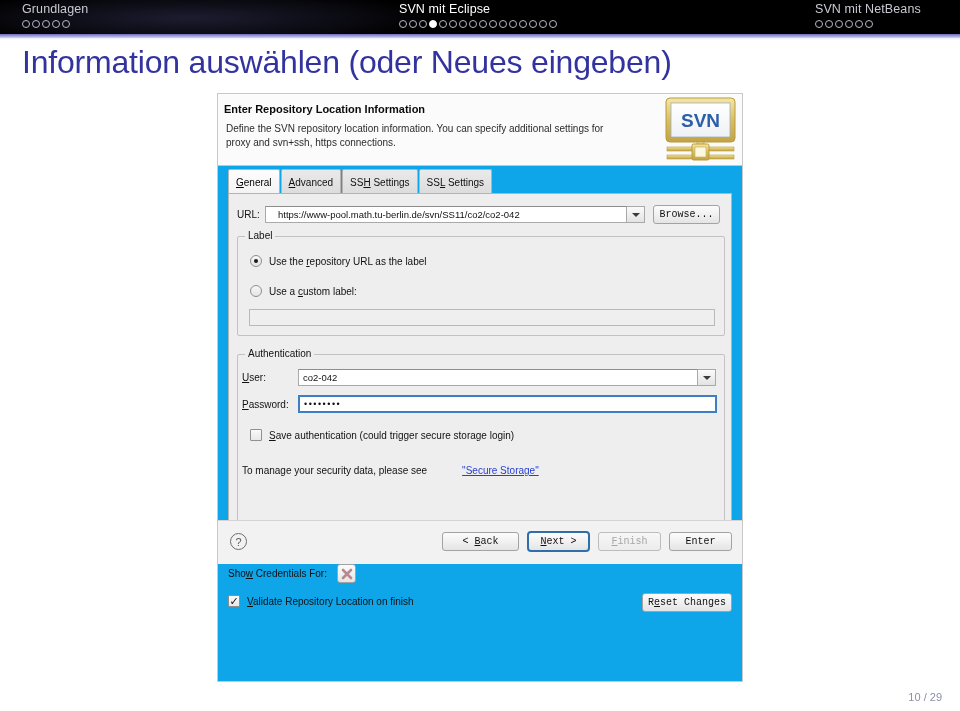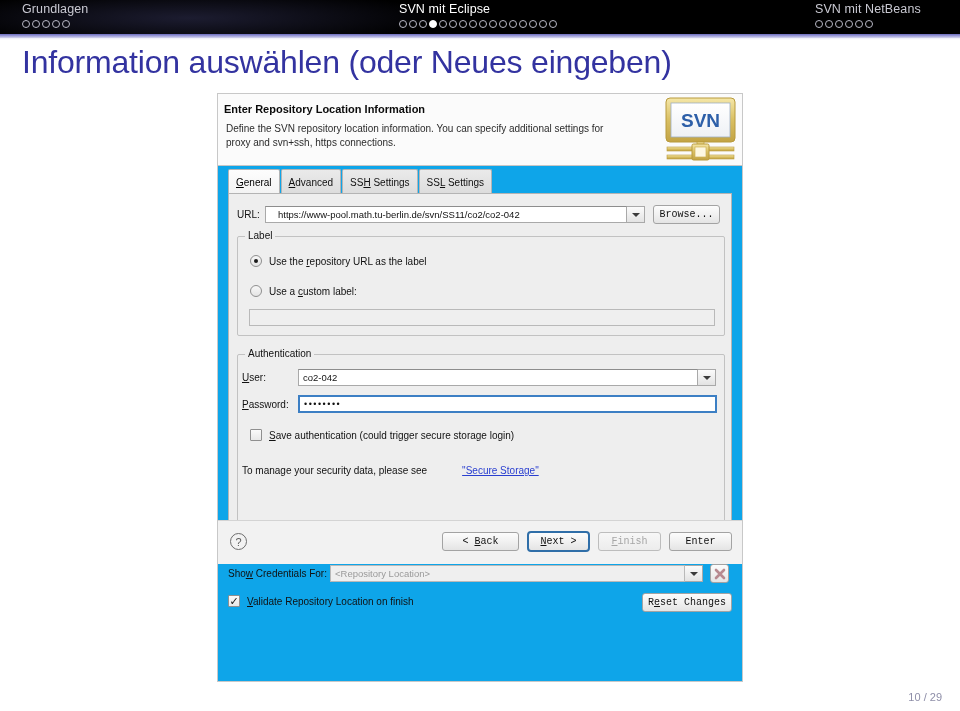--- a/index.html
+++ b/index.html
@@ -383,26 +383,20 @@
         <span class="lbl">To manage your security data, please see </span>
         <span class="lbl link">"Secure Storage"</span>
       </div>
     </div>
   </div>
 
   <div id="bottom-area">
 
     <div class="row" style="left:10px; top:0px;">
       <span class="lbl" style="width:102px;">Sho<u>w</u> Credentials For:</span>
-      <div style="display:flex;">
-        <div class="tf disabled" style="width:355px;">&lt;Repository Location&gt;</div>
-        <div class="combo-btn">
-          <span class="chev"></span>
-        </div>
-      </div>
       <div class="btn" style="margin-left:7px; width:19px; height:19px; padding:0;">
         <svg width="12" height="12" viewBox="0 0 12 12">
           <path d="M2 2 L10 10 M10 2 L2 10" stroke="#b88a90" stroke-width="2.6" stroke-linecap="round"></path>
         </svg>
       </div>
     </div>
 
     <div class="row" style="left:10px; top:31px;">
       <span class="cbx">✓</span>
       <span class="lbl" style="margin-left:7px;"><u>V</u>alidate Repository Location on finish</span>

